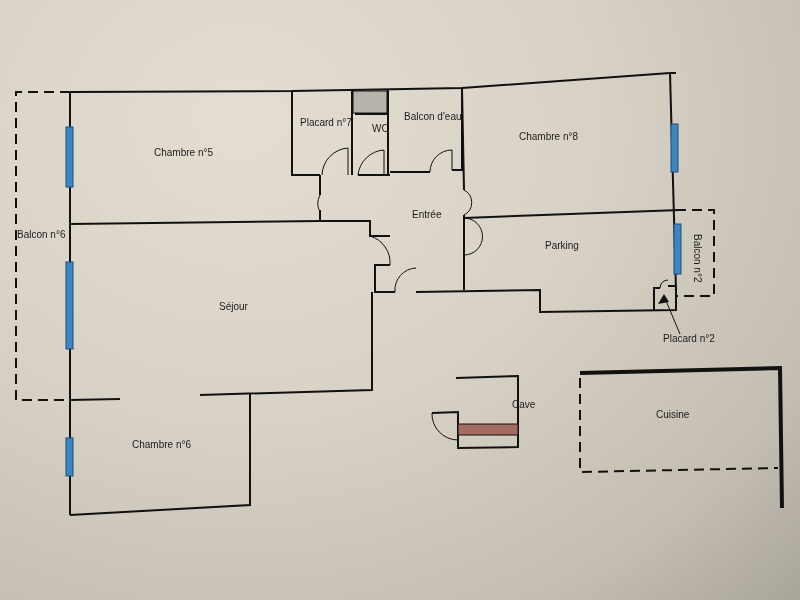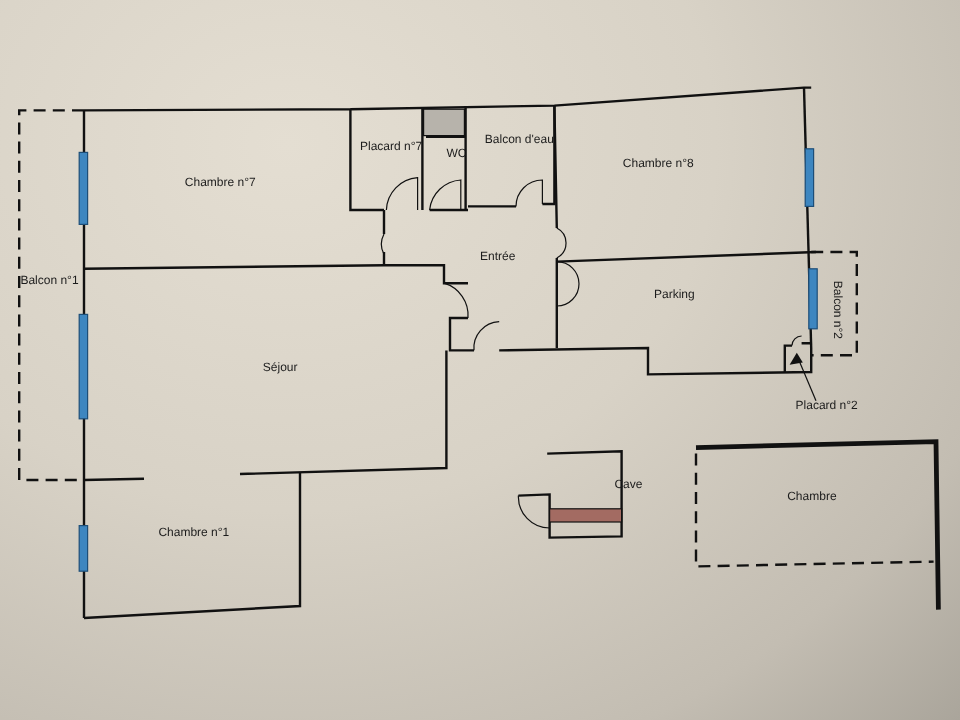--- a/index.html
+++ b/index.html
@@ -76,26 +76,26 @@
   </g>
 
   <rect x="353" y="91" width="34" height="22" fill="#b7b3ab" stroke="#111" stroke-width="1"></rect>
 
   <rect x="458" y="424" width="60" height="11" fill="#a36b62" stroke="#111" stroke-width="1"></rect>
 
   <line x1="664" y1="296" x2="680" y2="334" stroke="#111" stroke-width="1"></line>
   <polygon points="664,294 658,304 669,302" fill="#111"></polygon>
 </svg>
 
-<div class="lbl" style="left:154px;top:147px">Chambre n°7</div>
+<div class="lbl" style="left:154px;top:147px">Chambre n°5</div>
 <div class="lbl" style="left:300px;top:117px">Placard n°7</div>
 <div class="lbl" style="left:372px;top:123px">WC</div>
 <div class="lbl" style="left:404px;top:111px">Balcon d'eau</div>
 <div class="lbl" style="left:519px;top:131px">Chambre n°8</div>
-<div class="lbl" style="left:400px;top:209px">Entrée</div>
+<div class="lbl" style="left:412px;top:209px">Entrée</div>
 <div class="lbl" style="left:545px;top:240px">Parking</div>
 <div class="lbl" style="left:219px;top:301px">Séjour</div>
-<div class="lbl" style="left:132px;top:439px">Chambre n°1</div>
+<div class="lbl" style="left:132px;top:439px">Chambre n°6</div>
 <div class="lbl" style="left:512px;top:399px">Cave</div>
-<div class="lbl" style="left:656px;top:409px">Chambre</div>
-<div class="lbl" style="left:17px;top:229px">Balcon n°1</div>
+<div class="lbl" style="left:656px;top:409px">Cuisine</div>
+<div class="lbl" style="left:17px;top:229px">Balcon n°6</div>
 <div class="vlbl" style="left:703px;top:234px">Balcon n°2</div>
 <div class="lbl" style="left:663px;top:333px">Placard n°2</div>
 
 </body></html>

